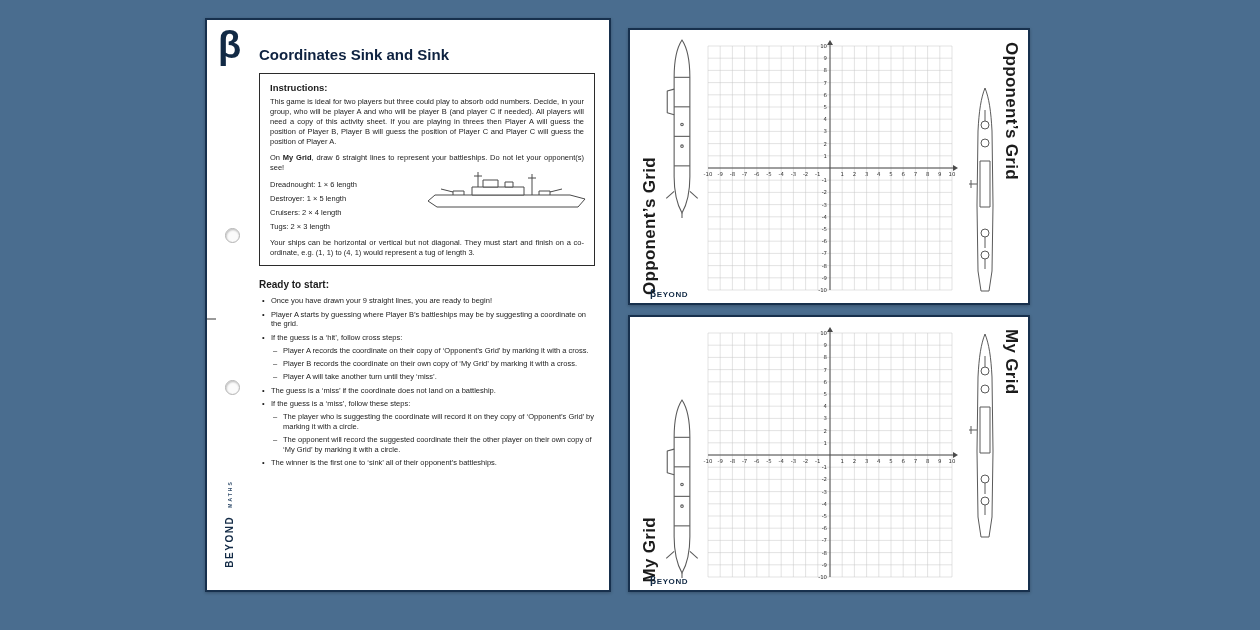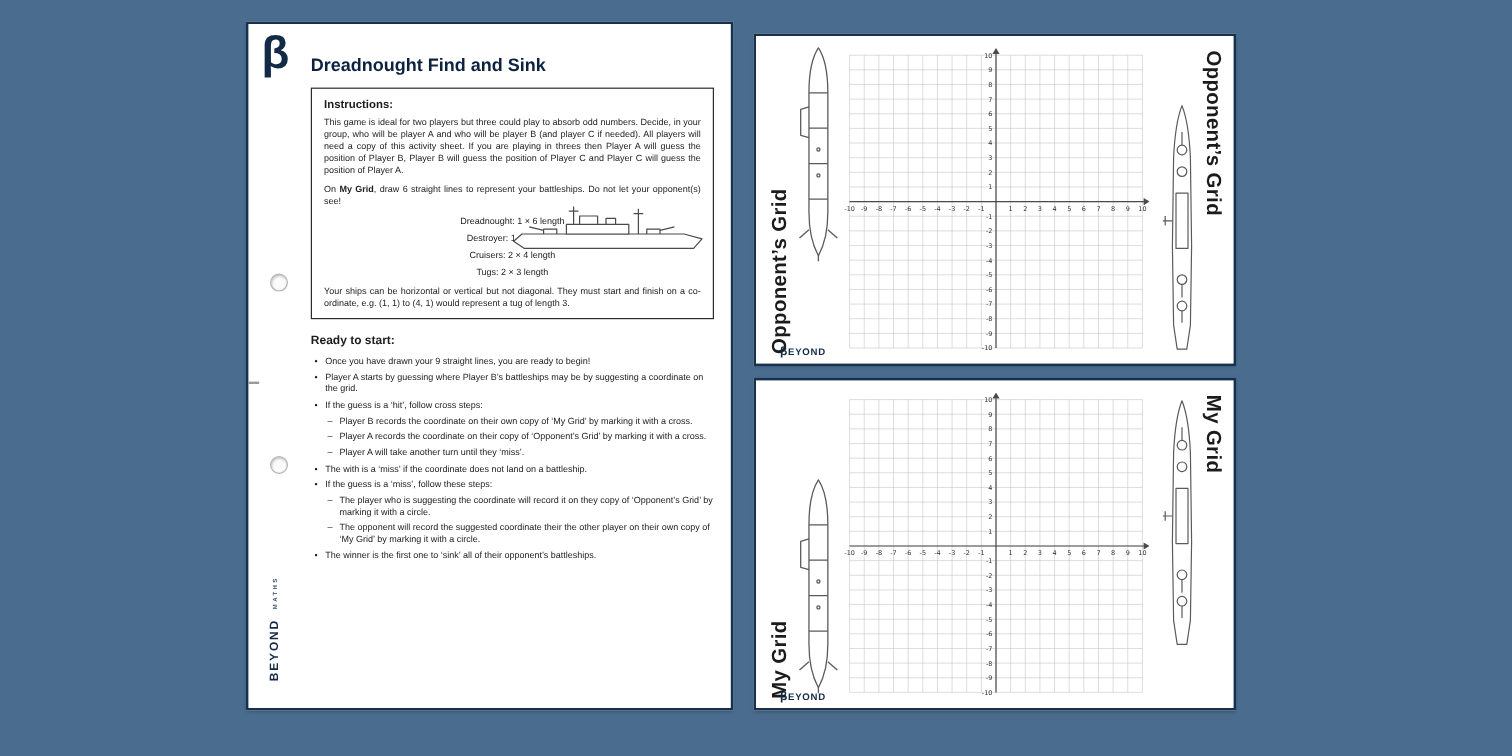--- a/index.html
+++ b/index.html
@@ -12,21 +12,21 @@
   
   .logo-big{position:absolute;left:11px;top:6px;font-size:38px;font-weight:bold;color:#122a45;line-height:1;}
   .punch{position:absolute;left:18px;width:13px;height:13px;border-radius:50%;background:#fbfbfb;border:1px solid #b3b3b3;box-shadow:inset .5px 1px 2px rgba(0,0,0,.25);}
   #punch1{top:208px;} #punch2{top:360px;}
   .edge-dash{position:absolute;left:0;top:298px;width:9px;height:2px;background:#9a9a9a;}
   .ws-content{position:absolute;left:52px;top:26px;width:336px;color:#1c1c1c;}
   .ws-title{font-size:15px;font-weight:bold;color:#0e2240;margin:0 0 10px 0;}
   .inst-box{border:1px solid #2b2b2b;padding:8px 10px 7px 10px;position:relative;}
   .inst-heading{font-size:9.5px;font-weight:bold;margin-bottom:4px;}
   .para{font-size:7.5px;line-height:1.34;text-align:justify;margin-bottom:6px;}
-  .ship-list{margin:7px 0 7px 0;text-align:center;}
+  .ship-list{margin:7px 0 7px 0;}
   .ship-line{font-size:7.5px;margin-bottom:5px;}
   .ship-art{position:absolute;right:4px;top:90px;width:170px;height:50px;}
   .ready-heading{font-size:10px;font-weight:bold;margin:13px 0 6px 0;}
   .bullet{font-size:7.5px;line-height:1.3;padding-left:12px;position:relative;margin-bottom:3.5px;}
   .bullet::before{content:"\2022";position:absolute;left:3px;}
   .sub-bullet{font-size:7.5px;line-height:1.3;padding-left:24px;position:relative;margin-bottom:3.5px;}
   .sub-bullet::before{content:"\2013";position:absolute;left:14px;}
   .ws-brand{position:absolute;left:14px;bottom:22px;writing-mode:vertical-rl;transform:rotate(180deg);color:#122a45;}
   .wsb-main{font-size:10px;font-weight:bold;letter-spacing:1.5px;}
   .wsb-sub{font-size:5px;letter-spacing:2px;margin-inline-start:4px;font-weight:bold;color:#35506e;}
@@ -92,21 +92,21 @@
 
 <div class="stage">
 
   <section class="page" id="worksheet">
     <div class="logo-big">β</div>
     <div class="punch" id="punch1"></div>
     <div class="punch" id="punch2"></div>
     <div class="edge-dash"></div>
 
     <div class="ws-content">
-      <h1 class="ws-title">Dreadnought Find and Sink</h1>
+      <h1 class="ws-title">Coordinates Sink and Sink</h1>
 
       <div class="inst-box">
         <div class="inst-heading">Instructions:</div>
         <div class="para">This game is ideal for two players but three could play to absorb odd numbers. Decide, in your group, who will be player A and who will be player B (and player C if needed). All players will need a copy of this activity sheet. If you are playing in threes then Player A will guess the position of Player B, Player B will guess the position of Player C and Player C will guess the position of Player A.</div>
         <div class="para"><span>On </span><b>My Grid</b><span>, draw 6 straight lines to represent your battleships. Do not let your opponent(s) see!</span></div>
         <div class="ship-list">
             <div class="ship-line">Dreadnought: 1 × 6 length</div>
             <div class="ship-line">Destroyer: 1 × 5 length</div>
             <div class="ship-line">Cruisers: 2 × 4 length</div>
             <div class="ship-line">Tugs: 2 × 3 length</div>
@@ -115,24 +115,24 @@
         <svg class="ship-art" viewBox="0 0 170 50">
             <use href="#shiph-shape"></use>
           </svg>
       </div>
 
       <div class="ready-heading">Ready to start:</div>
       <div>
           <div class="bullet">Once you have drawn your 9 straight lines, you are ready to begin!</div>
           <div class="bullet">Player A starts by guessing where Player B’s battleships may be by suggesting a coordinate on the grid.</div>
           <div class="bullet">If the guess is a ‘hit’, follow cross steps:</div>
+          <div class="sub-bullet">Player A records the coordinate on their copy of ‘Opponent’s Grid’ by marking it with a cross.</div>
           <div class="sub-bullet">Player B records the coordinate on their own copy of ‘My Grid’ by marking it with a cross.</div>
-          <div class="sub-bullet">Player A records the coordinate on their copy of ‘Opponent’s Grid’ by marking it with a cross.</div>
           <div class="sub-bullet">Player A will take another turn until they ‘miss’.</div>
-          <div class="bullet">The with is a ‘miss’ if the coordinate does not land on a battleship.</div>
+          <div class="bullet">The guess is a ‘miss’ if the coordinate does not land on a battleship.</div>
           <div class="bullet">If the guess is a ‘miss’, follow these steps:</div>
           <div class="sub-bullet">The player who is suggesting the coordinate will record it on they copy of ‘Opponent’s Grid’ by marking it with a circle.</div>
           <div class="sub-bullet">The opponent will record the suggested coordinate their the other player on their own copy of ‘My Grid’ by marking it with a circle.</div>
           <div class="bullet">The winner is the first one to ‘sink’ all of their opponent’s battleships.</div>
         </div>
     </div>
 
     <div class="ws-brand">
       <span class="wsb-main">BEYOND</span>
       <span class="wsb-sub">MATHS</span>

